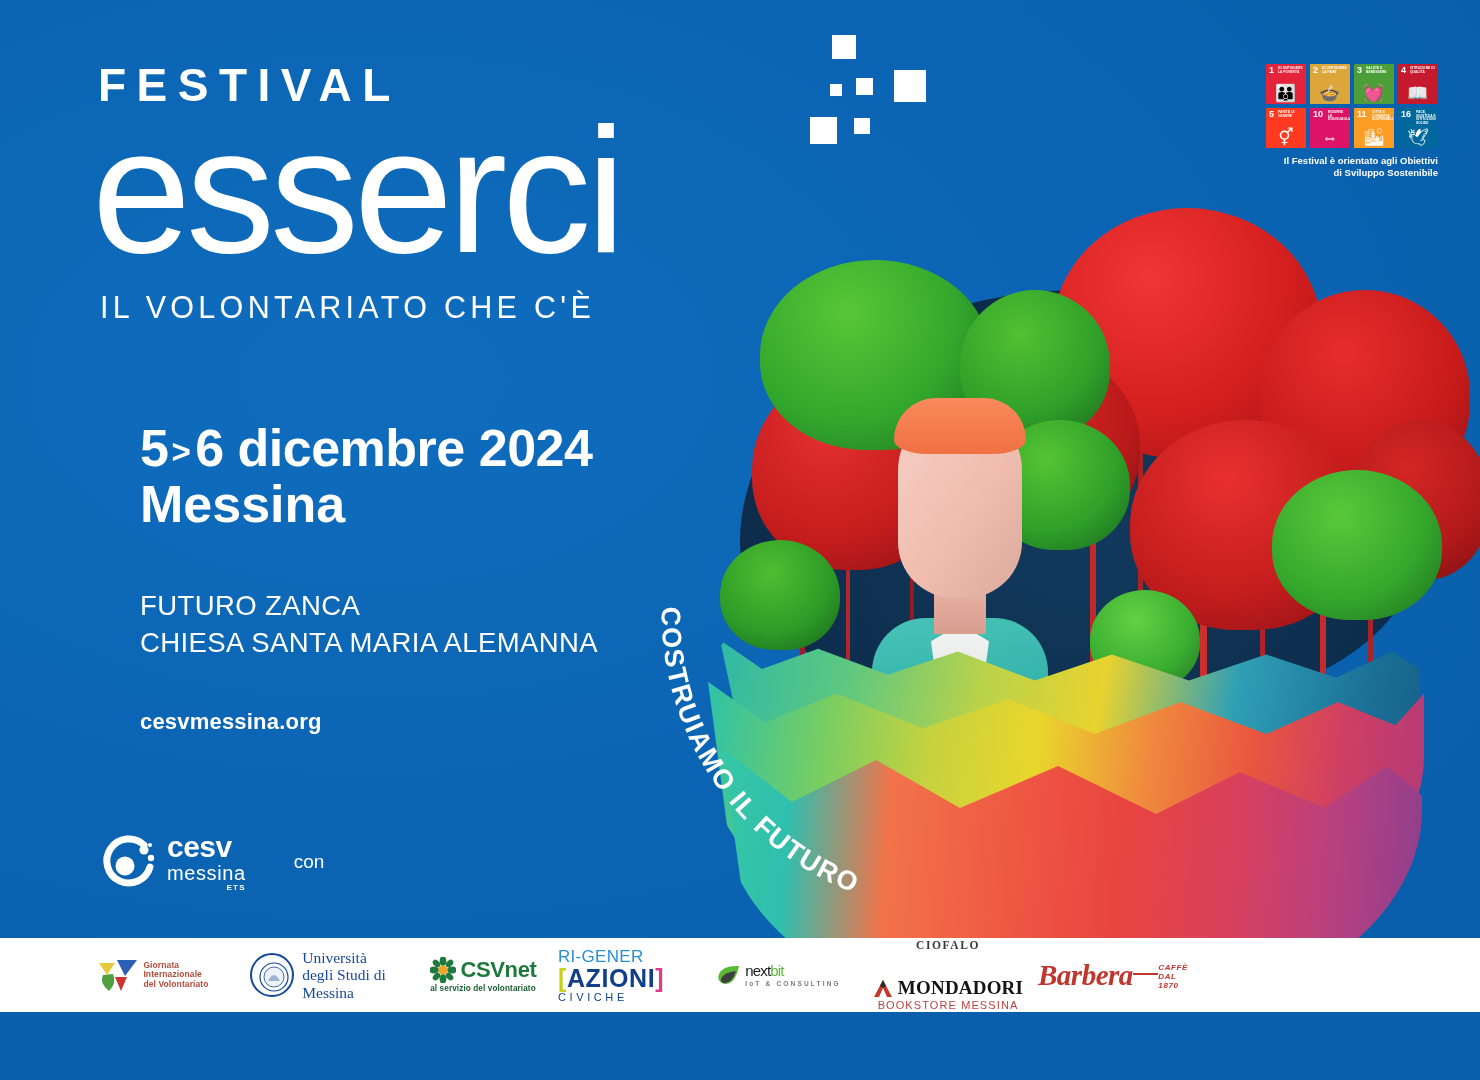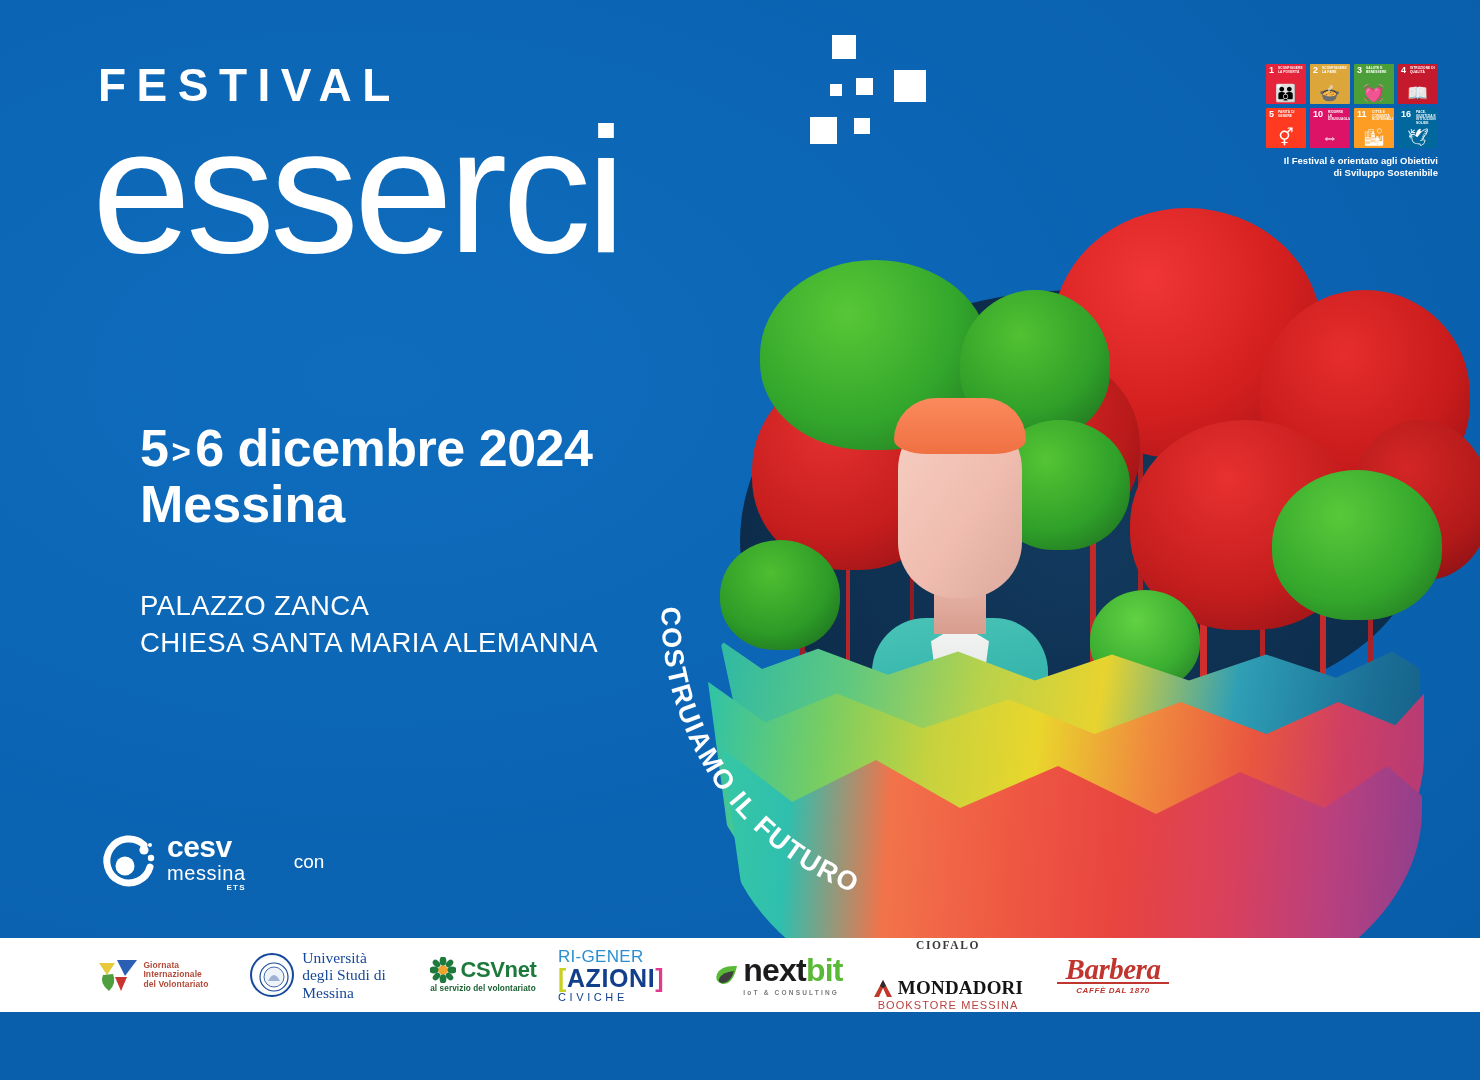--- a/index.html
+++ b/index.html
@@ -160,34 +160,34 @@
   #csv-name { font-size:22px; font-weight:700; color:#1d7a3c; letter-spacing:-0.4px; }
   #csv-sub { font-size:8.2px; font-weight:700; color:#185f2f; letter-spacing:0.1px; }
 
   #sp-rigener { width:140px; flex-direction:column; align-items:flex-start; }
   #rg-l1 { font-size:17px; font-weight:400; color:#2a8fd0; letter-spacing:0.3px; }
   #rg-l2 { font-size:25px; font-weight:700; color:#123f8c; letter-spacing:0.6px; line-height:0.95; }
   #rg-l3 { font-size:11px; font-weight:400; color:#123f8c; letter-spacing:3.6px; }
 
   #sp-nextbit { width:160px; gap:4px; }
   #nb-leaf { width:26px; height:24px; position:relative; }
-  #nb-words { font-size:32px; font-weight:700; letter-spacing:-0.8px; }
+  #nb-words { font-size:15px; font-weight:400; letter-spacing:-0.8px; }
   #nb-words .dark { color:#1b1b1b; }
   #nb-words .grn { color:#5aba37; }
   #nb-sub { font-size:6.5px; font-weight:700; letter-spacing:2.2px; color:#7a7a7a; }
 
   #sp-mondadori { width:180px; flex-direction:column; align-items:center; gap:0; }
   #md-ciofalo { font-family:"Liberation Serif",serif; font-size:11.5px; font-weight:700;
                 color:#3a3a3a; letter-spacing:1.6px; }
   #md-main { display:flex; align-items:center; gap:5px;margin-top:26px; }
   #md-a { width:20px; height:17px; position:relative; }
   #md-name { font-family:"Liberation Serif",serif; font-size:19px; font-weight:700; color:#141414; letter-spacing:0.2px; }
   #md-sub { font-size:11px; color:#b9413e; letter-spacing:1.1px; }
 
-  #sp-barbera { width:150px; flex-direction:column; align-items:center; }
+  #sp-barbera { width:150px; flex-direction:row; align-items:center; }
   #bb-name { font-family:"Liberation Serif",serif; font-style:italic; font-size:29px;
              font-weight:700; color:#c0362f; letter-spacing:-0.5px; line-height:1; }
   #bb-rule { width:112px; height:2px; background:#c0362f; margin-top:-2px; }
   #bb-sub { font-size:8px; font-weight:700; color:#c0362f; letter-spacing:0.6px; font-style:italic; margin-top:2px; }
 
   #bottom-strip { position:absolute; left:0; right:0; top:1012px; height:68px; background:#0a5fac; }
 </style>
 </head>
 <body>
 
@@ -260,40 +260,42 @@
       <path id="arcpath" d="M 42 18 A 300 300 0 0 0 300 330" fill="none"></path>
     </defs>
     <text>
       <textPath href="#arcpath" startOffset="2%">COSTRUIAMO IL FUTURO</textPath>
     </text>
   </svg>
 
   <div id="headline">
     <div id="festival-word">FESTIVAL</div>
     <div id="brand-word">esserci</div>
+    <div id="tagline">IL VOLONTARIATO CHE C'È</div>
   </div>
 
   <div>
     <span class="pix" style="left:832px;top:35px;width:24px;height:24px;"></span>
     <span class="pix" style="left:894px;top:70px;width:32px;height:32px;"></span>
     <span class="pix" style="left:856px;top:78px;width:17px;height:17px;"></span>
     <span class="pix" style="left:830px;top:84px;width:12px;height:12px;"></span>
     <span class="pix" style="left:810px;top:117px;width:27px;height:27px;"></span>
     <span class="pix" style="left:854px;top:118px;width:16px;height:16px;"></span>
   </div>
 
   <div id="info">
     <div id="date-line">
       <span>5</span><span class="arrow">&gt;</span><span>6 dicembre 2024</span>
     </div>
     <div id="city-line">Messina</div>
     <div id="venues">
-      <div>PALAZZO ZANCA</div>
+      <div>FUTURO ZANCA</div>
       <div>CHIESA SANTA MARIA ALEMANNA</div>
     </div>
+    <div id="website">cesvmessina.org</div>
   </div>
 
   <div id="logo-row">
 
     <div id="cesv-logo">
       <div id="cesv-mark">
         <svg viewBox="0 0 58 58" width="58" height="58">
           <path d="M44 12 A22 22 0 1 0 50 34" fill="none" stroke="#fff" stroke-width="7" stroke-linecap="round"></path>
           <circle cx="25" cy="33" r="9.5" fill="#fff"></circle>
           <circle cx="44" cy="17" r="4.6" fill="#fff"></circle>

